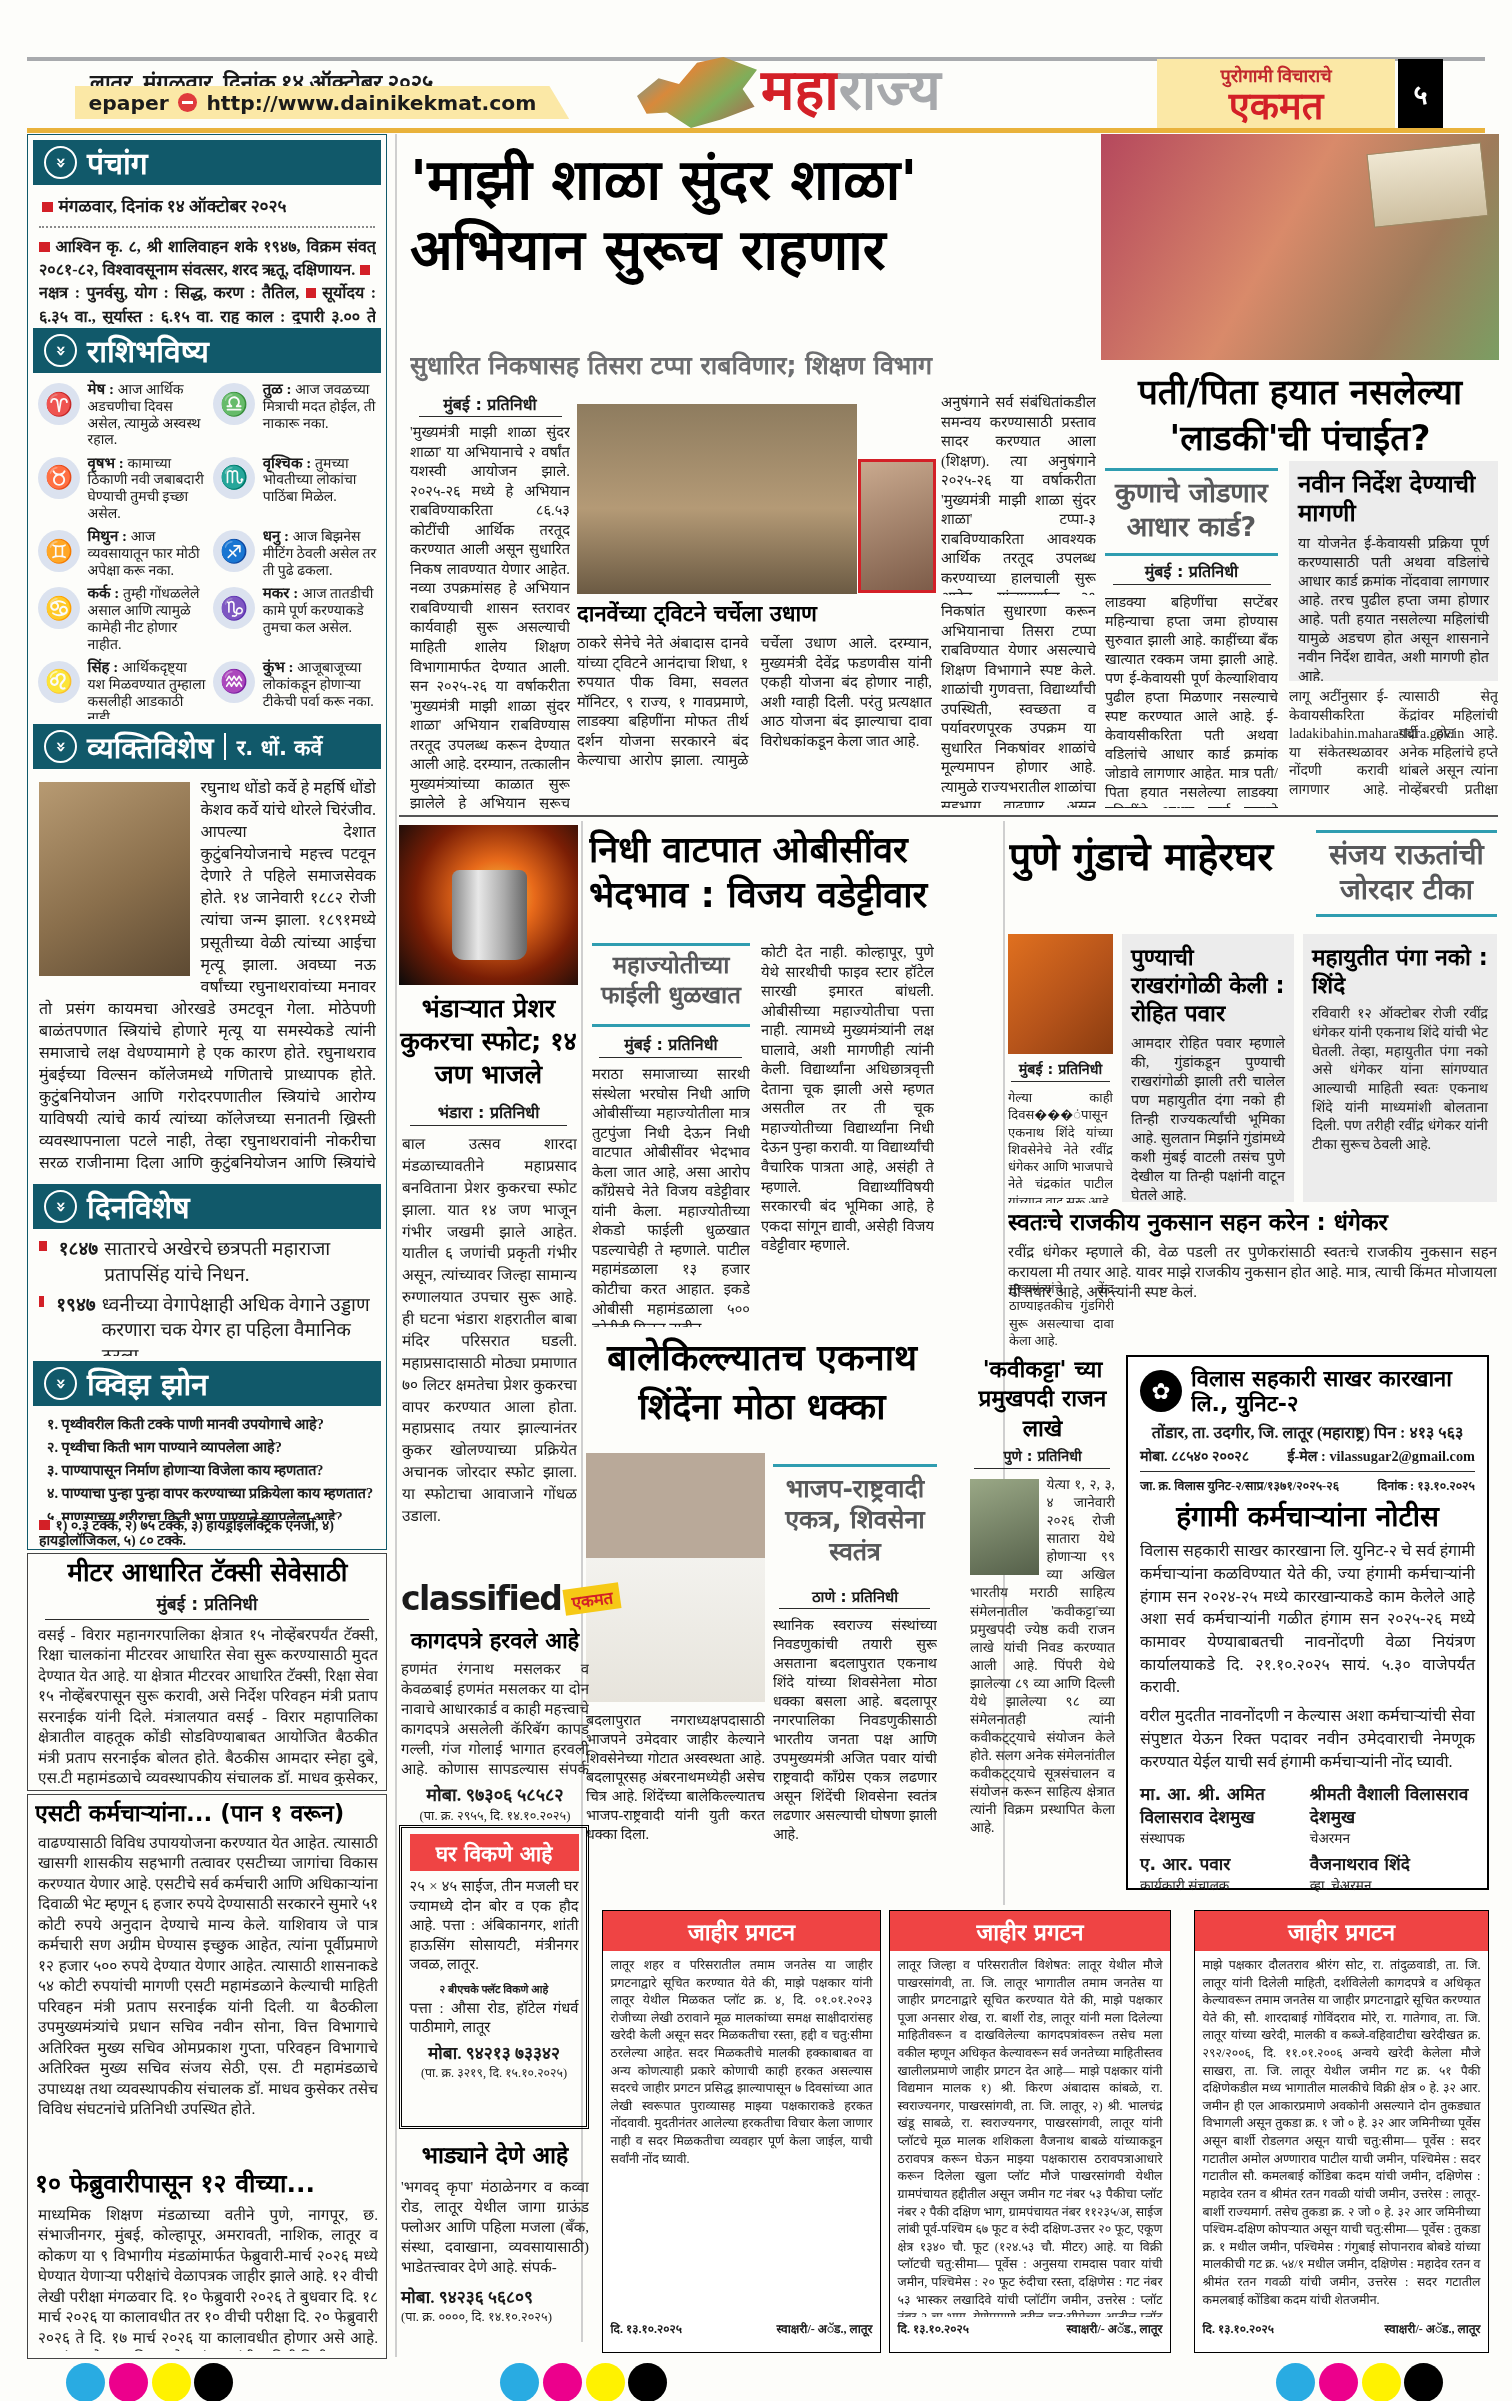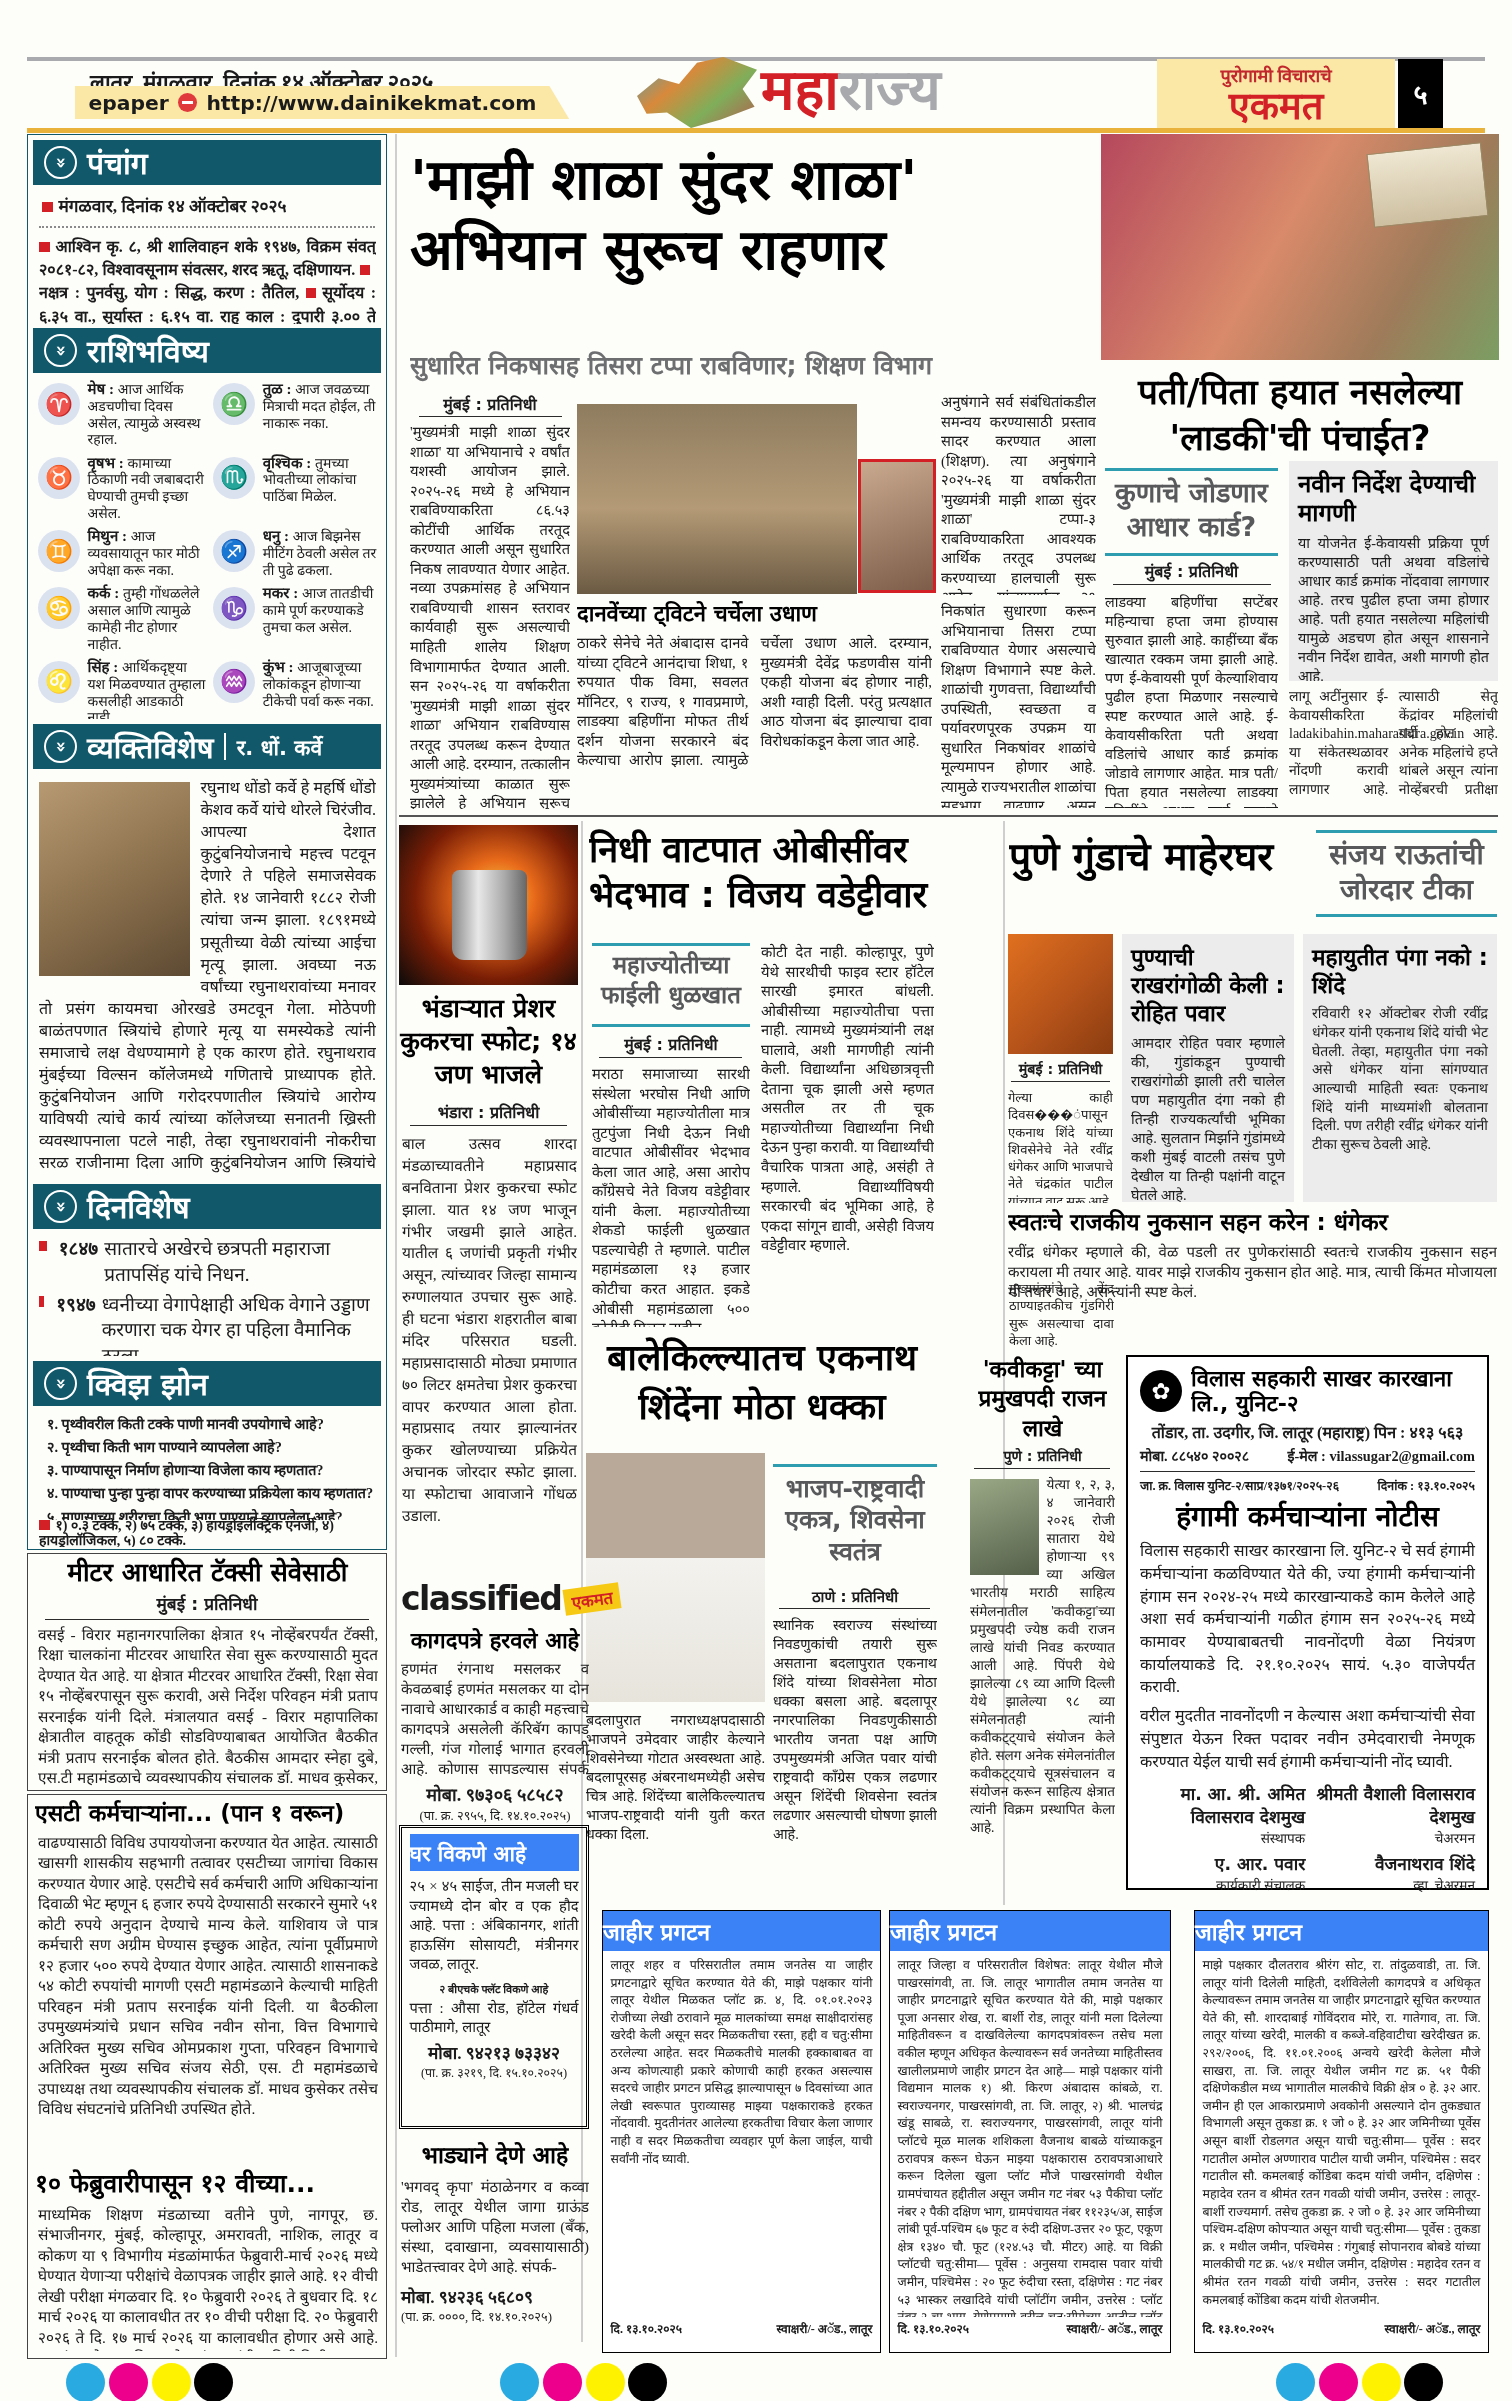--- a/index.html
+++ b/index.html
@@ -17,36 +17,36 @@
   .redsq{display:inline-block;width:10.5px;height:10.5px;background:#d32027;margin:0 6px 0 0;vertical-align:baseline}
   .hr{border-top:1.5px solid #2b2b2b}
   .tealrule{border-top:3px solid #2f9db0}
   .kicker{color:#58595b;font-family:"DejaVu Sans",sans-serif;font-weight:bold;text-align:center;line-height:1.25}
   .graybox{background:#ececec;padding:9px;box-sizing:border-box}
   .dl{font-weight:bold;text-align:center;font-family:"DejaVu Sans",sans-serif}
   .body-txt{line-height:1.33}
   .frame{border:1.5px solid #11596a;box-sizing:border-box}
   .frame2{border:1.5px solid #444;box-sizing:border-box}
   .jcol{border:1.5px solid #000;box-sizing:border-box;background:#fff}
-  .jhead{background:#3b82f6;color:#fff;font-family:"DejaVu Sans",sans-serif;font-weight:bold;font-size:22.6px;text-align:left;padding:4.5px 0}
+  .jhead{background:#ef4444;color:#fff;font-family:"DejaVu Sans",sans-serif;font-weight:bold;font-size:22.6px;text-align:center;padding:4.5px 0}
   .jbody{font-size:12.4px;line-height:1.42;text-align:justify;padding:6px 7.5px;overflow:hidden}
   .jfoot{display:flex;justify-content:space-between;padding:3px 7.5px;font-weight:bold;font-size:12px}
   .dots{display:flex;gap:3.8px}
   .dot{width:39px;height:39px;border-radius:50%}
   .z-grid{display:grid;grid-template-columns:1fr 1fr;column-gap:7.5px;row-gap:4.5px}
   .z-item{display:flex;gap:7.5px;align-items:flex-start}
   .z-ico{width:42px;height:42px;border-radius:50%;background:#dbe2ef;color:#111;display:flex;align-items:center;justify-content:center;font-size:22.6px;flex:0 0 auto;margin-top:3px}
   .z-txt{font-size:14px;line-height:1.2}
   .zn{font-weight:bold;font-size:15px}
   .zn::after{content:" : "}
   .din-item{display:flex;gap:6px;align-items:flex-start;font-size:19px;line-height:1.35;margin-bottom:4.5px}
   .din-item .yr{font-weight:bold;flex:0 0 auto}
   .q{font-size:14.3px;font-weight:600;line-height:1.62}
   .photo{box-sizing:border-box}
-  .sig{text-align:right}
+  .sig{text-align:left}
   .sig .nm{font-weight:bold;font-size:17.3px;font-family:"DejaVu Sans",sans-serif}
   .sig .rl{font-size:13.6px}
 </style>
 </head>
 <body>
 
 <div class="page">
 
   <div class="abs" style="left:27px;top:57px;width:1458px;height:3.8px;background:#a8aaad"></div>
   <div class="abs b" style="left:90px;top:66px;width:482px;font-size:22px">लातूर, मंगळवार, दिनांक १४ ऑक्टोबर २०२५</div>

